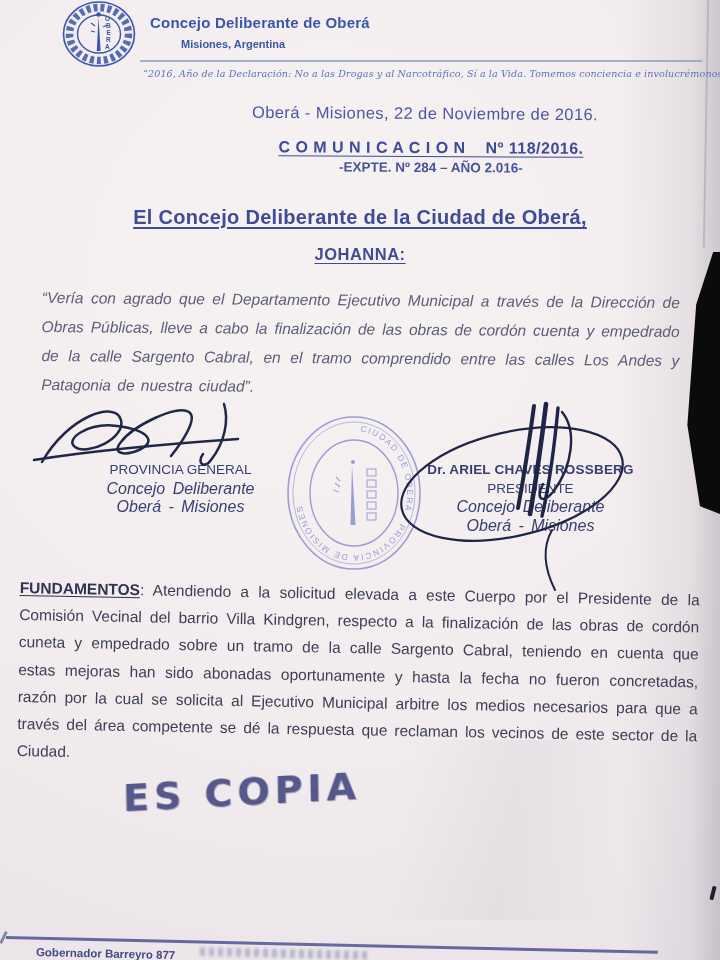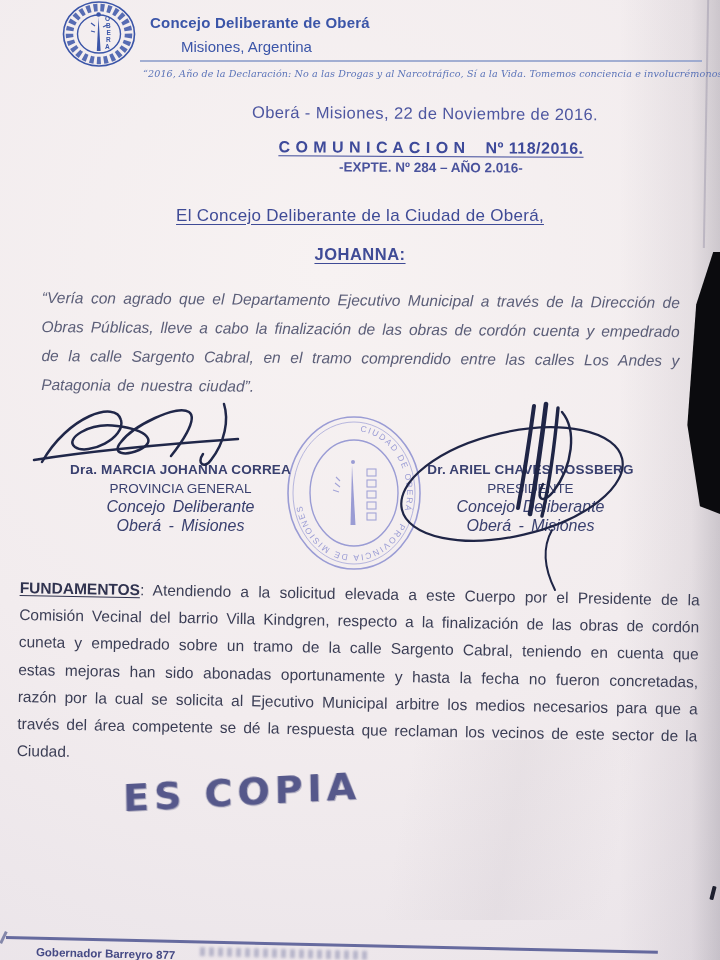--- a/index.html
+++ b/index.html
@@ -4,30 +4,30 @@
 <style>
   html,body{margin:0;padding:0;background:#0c0c10;}
   #page{position:relative;width:720px;height:960px;overflow:hidden;
         font-family:"Liberation Sans",sans-serif;
         background:
           linear-gradient(to right, rgba(0,0,0,0) 86%, rgba(110,100,120,.10) 96%, rgba(70,65,85,.22) 100%),
           radial-gradient(130% 95% at 45% 28%, #f7f2f2 0%, #f2ecee 50%, #eae4e9 88%, #e3dde4 100%);}
   .abs{position:absolute;}
   
   .brand-name{left:150px;top:14px;font-size:15px;font-weight:bold;color:#3b55a8;letter-spacing:.2px;}
-  .brand-sub{left:150px;top:38px;font-size:15px;font-weight:normal;color:#3b55a8;padding-left:31px;}
+  .brand-sub{left:150px;top:38px;font-size:11px;font-weight:bold;color:#3b55a8;padding-left:31px;}
   .header-rule{left:140px;top:60px;width:562px;height:2px;background:#93a2cd;opacity:.85;}
   .motto{left:143px;top:68px;width:566px;font-family:"DejaVu Serif",serif;font-style:italic;
          font-size:9.6px;color:#5a73b8;white-space:nowrap;letter-spacing:.1px;}
   
   .dateline{left:252px;top:104px;font-size:16.5px;color:#4d56a0;letter-spacing:.4px;transform:rotate(.4deg);}
   .doc-title{left:142px;top:139px;width:578px;text-align:center;font-size:16px;font-weight:bold;color:#3e4a9a;
              text-decoration:underline;text-underline-offset:3px;letter-spacing:.5px;transform:rotate(.3deg);}
   .doc-expte{left:142px;top:160px;width:578px;text-align:center;font-size:13.5px;font-weight:bold;color:#49529c;transform:rotate(.3deg);}
-  .addressee{left:0;top:206px;width:720px;text-align:center;font-size:17px;font-weight:normal;color:#3f4b96;
+  .addressee{left:0;top:206px;width:720px;text-align:center;font-size:20px;font-weight:bold;color:#3f4b96;
              text-decoration:underline;text-underline-offset:3px;letter-spacing:.3px;}
   .comunica{left:0;top:245px;width:720px;text-align:center;font-size:16.5px;font-weight:bold;color:#3f4b96;
             text-decoration:underline;text-underline-offset:3px;letter-spacing:.5px;}
   
   .quote{left:42px;top:283px;width:638px;font-size:15.5px;font-style:italic;color:#5b5e78;
          line-height:29px;text-align:justify;transform:rotate(.45deg);transform-origin:top left;word-spacing:2px;}
   .fund{left:20px;top:574px;width:680px;font-size:15.5px;color:#3b3e55;line-height:27.2px;
         text-align:justify;transform:rotate(1.05deg);transform-origin:top left;word-spacing:2px;}
   .fund b{color:#30334f;text-decoration:underline;text-underline-offset:2px;}
   
@@ -98,21 +98,20 @@
 
   <svg class="abs ink" style="left:28px;top:398px;" width="238" height="88" viewBox="0 0 238 88">
     <g fill="none" stroke="#202749" stroke-width="2.5" stroke-linecap="round">
       <path d="M14 64 C 40 18, 88 2, 93 22 C 98 40, 60 58, 47 49 C 36 41, 61 24, 89 28 C 121 32, 129 44, 111 52 C 97 58, 83 56, 93 44 C 105 28, 149 6, 161 14 C 171 21, 151 48, 143 58"></path>
       <path d="M6 62 C 62 53, 152 45, 210 41"></path>
       <path d="M196 6 C 201 22, 197 44, 183 62 C 177 71, 168 66, 175 56"></path>
     </g>
   </svg>
 
   <div class="abs sigblock sig-left-block">
-    <div class="nm">Dra. MARCIA JOHANNA CORREA</div>
     <div class="tl">PROVINCIA GENERAL</div>
     <div class="o1">Concejo Deliberante</div>
     <div class="o2">Oberá - Misiones</div>
   </div>
 
   <svg class="abs seal-stamp" width="142" height="160" viewBox="0 0 142 160">
     <defs>
       <path id="ringPath" d="M 71 18 A 53 62 0 1 1 70.9 18" fill="none"></path>
     </defs>
     <g fill="none" stroke="#8b8ed0">

